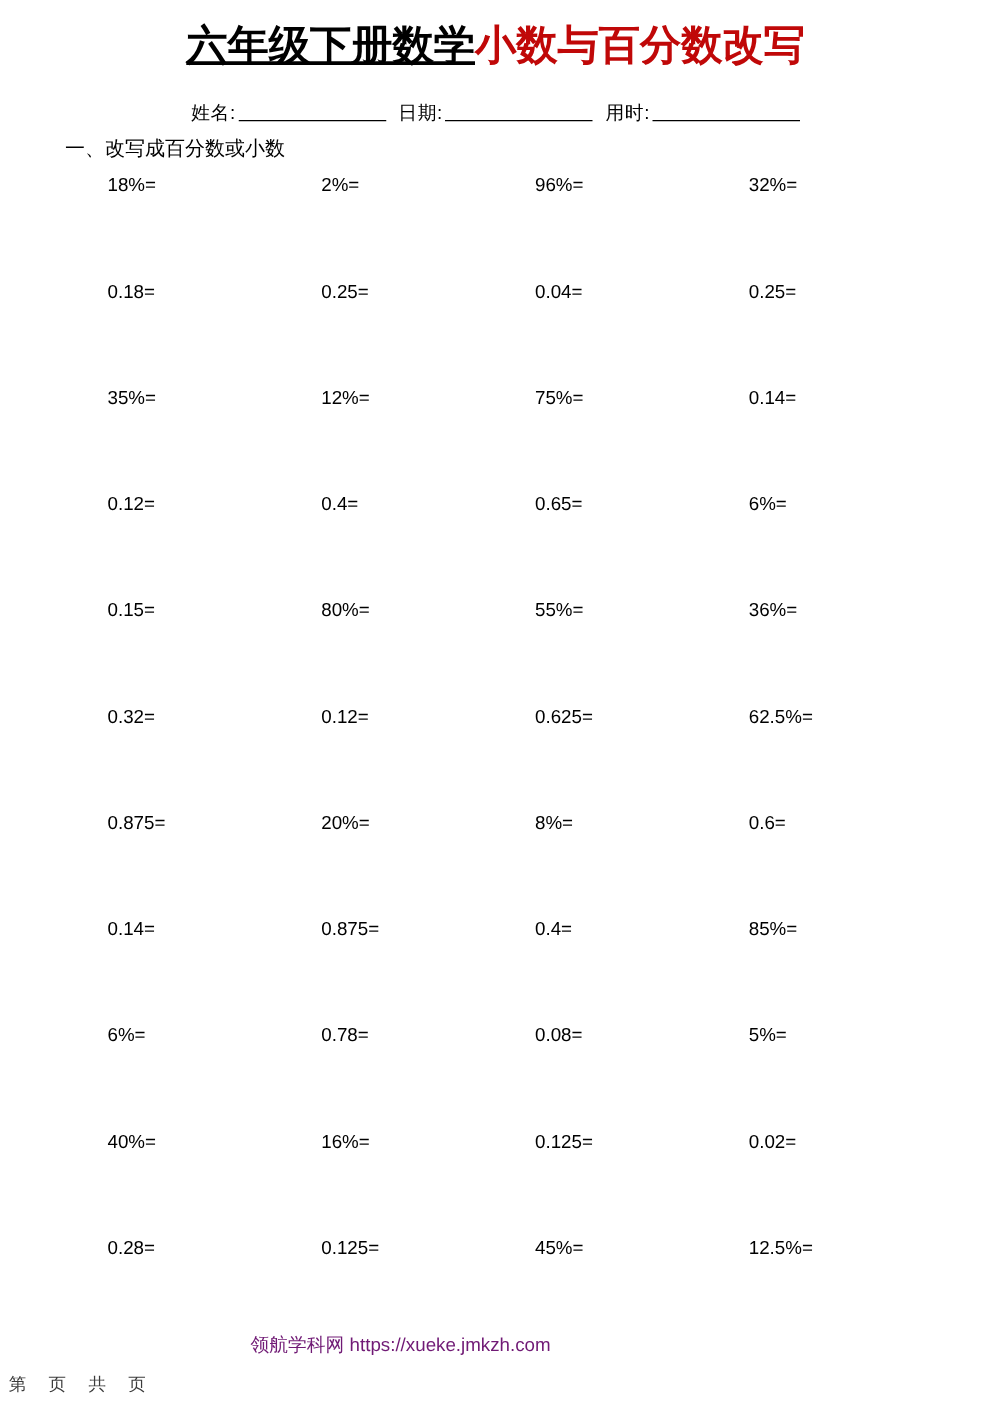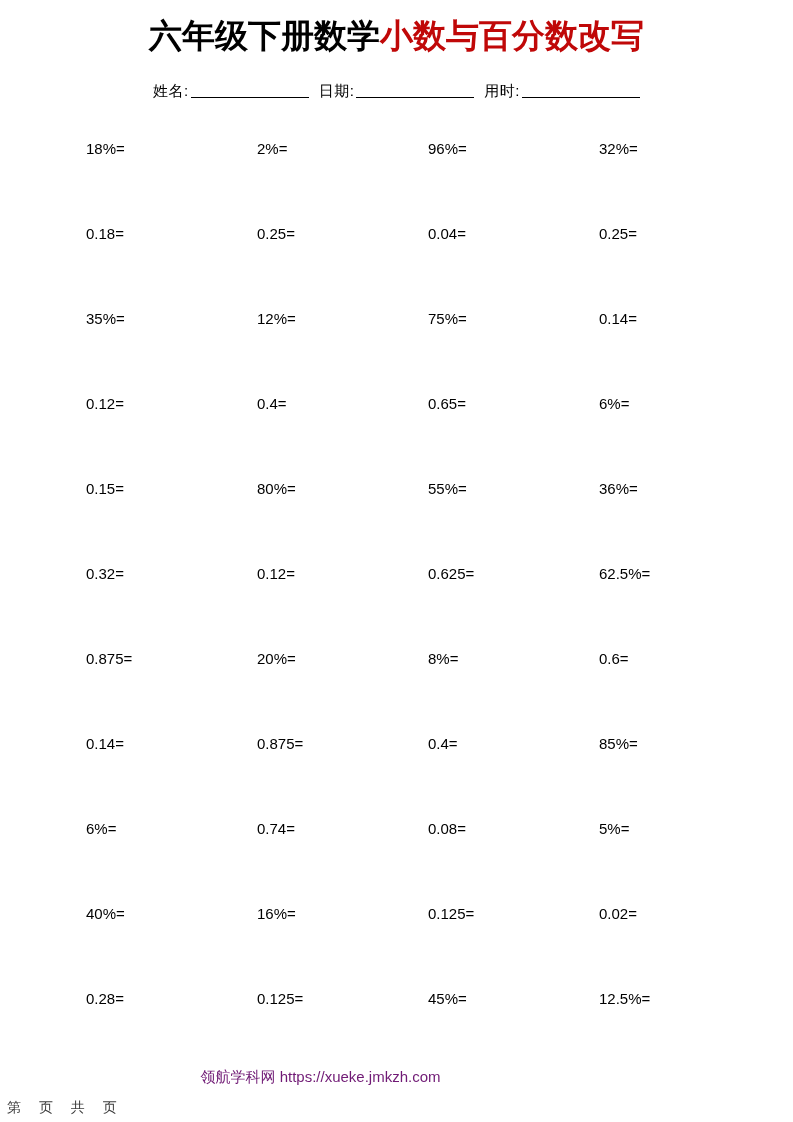--- a/index.html
+++ b/index.html
@@ -28,21 +28,21 @@
     left: 0;
     top: 14px;
     width: 793px;
     text-align: center;
     font-size: 33px;
     font-weight: bold;
     letter-spacing: 0px;
     line-height: 44px;
     white-space: nowrap;
   }
-  .title .t-black { color: #000000; }
+  .title .t-black { color: #000000; text-decoration: underline; }
   .title .t-red   { color: #C00808; }
 
   
   .meta-line {
     position: absolute;
     left: 0;
     top: 80px;
     width: 793px;
     text-align: center;
     font-size: 15px;
@@ -123,20 +123,21 @@
 <div class="page">
 
   <div class="title">
     <span class="t-black">六年级下册数学</span><span class="t-red">小数与百分数改写</span>
   </div>
 
   <div class="meta-line">
     <span class="meta-label">姓名:</span><span class="meta-blank"></span><span class="meta-label">日期:</span><span class="meta-blank"></span><span class="meta-label">用时:</span><span class="meta-blank last"></span>
   </div>
 
+  <div class="section-heading">一、改写成百分数或小数</div>
 
   <div class="grid">
 
     <div class="grid-row">
       <div class="cell">18%=</div>
       <div class="cell">2%=</div>
       <div class="cell">96%=</div>
       <div class="cell">32%=</div>
     </div>
 
@@ -184,21 +185,21 @@
 
     <div class="grid-row">
       <div class="cell">0.14=</div>
       <div class="cell">0.875=</div>
       <div class="cell">0.4=</div>
       <div class="cell">85%=</div>
     </div>
 
     <div class="grid-row">
       <div class="cell">6%=</div>
-      <div class="cell">0.74=</div>
+      <div class="cell">0.78=</div>
       <div class="cell">0.08=</div>
       <div class="cell">5%=</div>
     </div>
 
     <div class="grid-row">
       <div class="cell">40%=</div>
       <div class="cell">16%=</div>
       <div class="cell">0.125=</div>
       <div class="cell">0.02=</div>
     </div>

